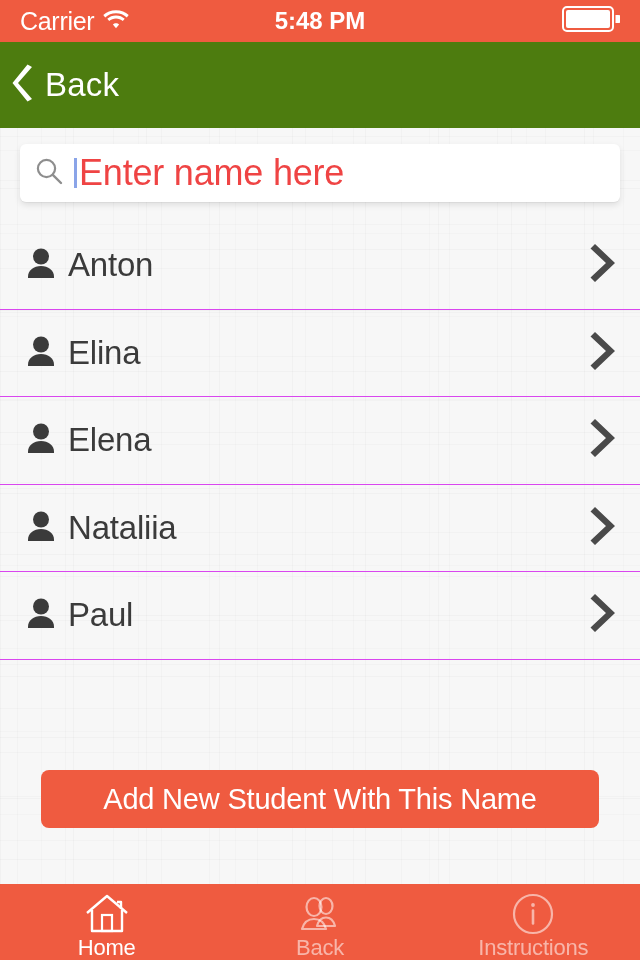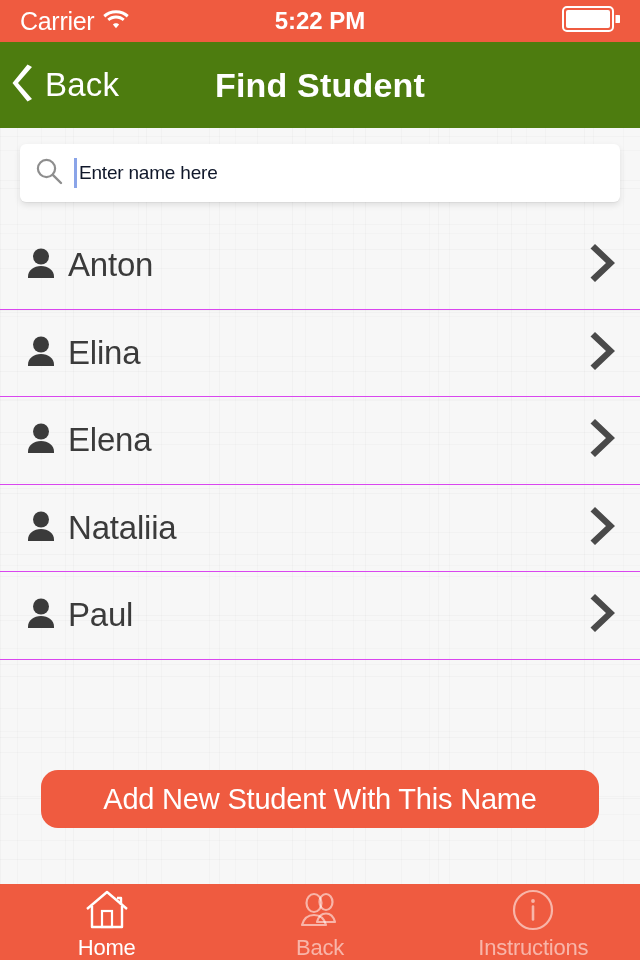--- a/index.html
+++ b/index.html
@@ -95,21 +95,21 @@
     box-shadow:0 3px 6px rgba(0,0,0,.10), 0 1px 0 rgba(0,0,0,.04);
   }
   .search-icon { flex:0 0 auto; margin-right:6px; display:block; }
   .caret {
     width:3px; height:30px;
     background:#8aa4e8;
     margin:0 2px 0 4px;
     flex:0 0 auto;
   }
   .search-placeholder {
-    font-size:19px; color:#0f172a; font-weight:300;
+    font-size:36px; color:#ef4444; font-weight:300;
     letter-spacing:-0.2px;
   }
 
   
   .student-list {
     position:relative; z-index:2;
     flex:1 1 auto;
     overflow:hidden;
     padding-top:2px;
   }
@@ -130,40 +130,40 @@
   
   .add-area {
     position:relative; z-index:2;
     flex:0 0 128px;
     display:flex; align-items:flex-start; justify-content:center;
     padding-top:14px;
   }
   .add-button {
     width:558px; height:58px;
     background:#ef5b40;
-    border:none; border-radius:17px;
+    border:none; border-radius:8px;
     color:#ffffff;
     font-family:"Liberation Sans", sans-serif;
     font-size:29px; font-weight:300;
     letter-spacing:-0.2px;
     cursor:pointer;
     display:flex; align-items:center; justify-content:center;
   }
 
   
   .tab-bar {
     position:relative; z-index:3;
     flex:0 0 76px;
     background:#ef5b40;
     display:flex;
   }
   .tab-item {
     flex:1 1 0;
     display:flex; flex-direction:column;
-    align-items:center; justify-content:space-between;
+    align-items:center; justify-content:flex-end;
     padding-top:4px;
     cursor:pointer;
     color:rgba(255,255,255,.55);
   }
   .tab-item.active { color:#ffffff; }
   .tab-icon { height:44px; display:flex; align-items:center; justify-content:center; }
   .tab-label { font-size:22px; line-height:24px; letter-spacing:-0.2px; }
 </style>
 </head>
 <body>
@@ -176,42 +176,41 @@
     <div class="status-left">
       <span class="carrier-label">Carrier</span>
       <span class="wifi-icon">
         <svg width="26" height="20" viewBox="0 0 26 20">
           <path d="M13 4.2c4.2 0 8 1.6 10.8 4.2l1.9-2.3C22.5 3 18 1.2 13 1.2S3.5 3 .3 6.1l1.9 2.3C5 5.8 8.8 4.2 13 4.2z" fill="#fff"></path>
           <path d="M13 9.4c2.6 0 5 1 6.8 2.6l1.9-2.3C19.4 7.6 16.4 6.4 13 6.4S6.6 7.6 4.3 9.7l1.9 2.3C8 10.4 10.4 9.4 13 9.4z" fill="#fff"></path>
           <path d="M13 14.3c1.2 0 2.3.5 3.1 1.3L13 19.2l-3.1-3.6c.8-.8 1.9-1.3 3.1-1.3z" fill="#fff"></path>
         </svg>
       </span>
     </div>
-    <div class="status-time">5:22 PM</div>
+    <div class="status-time">5:48 PM</div>
     <div class="status-right">
       <span>
         <svg width="58" height="26" viewBox="0 0 58 26">
           <rect x="1" y="1" width="50" height="24" rx="4" ry="4" fill="none" stroke="#fff" stroke-width="2"></rect>
           <rect x="4" y="4" width="44" height="18" rx="2" ry="2" fill="#fff"></rect>
           <path d="M53.5 9 h2.5 a2.5 2.5 0 0 1 0 8 h-2.5 z" fill="#fff"></path>
         </svg>
       </span>
     </div>
   </div>
 
   <div class="nav-bar">
     <div class="back-button">
       <span>
         <svg width="24" height="38" viewBox="0 0 24 38">
           <path d="M20 3 L6 19 L20 35 L15.5 37.5 L0.5 19 L15.5 0.5 Z" fill="#ffffff"></path>
         </svg>
       </span>
       <span class="back-label">Back</span>
     </div>
-    <div class="nav-title">Find Student</div>
   </div>
 
   <div class="search-wrap">
     <div class="search-field">
       <span class="search-icon">
         <svg width="30" height="30" viewBox="0 0 30 30">
           <circle cx="12.5" cy="12.5" r="8.6" fill="none" stroke="#8e8e8e" stroke-width="2.2"></circle>
           <line x1="18.8" y1="18.8" x2="27" y2="27" stroke="#8e8e8e" stroke-width="2.4" stroke-linecap="round"></line>
         </svg>
       </span>

